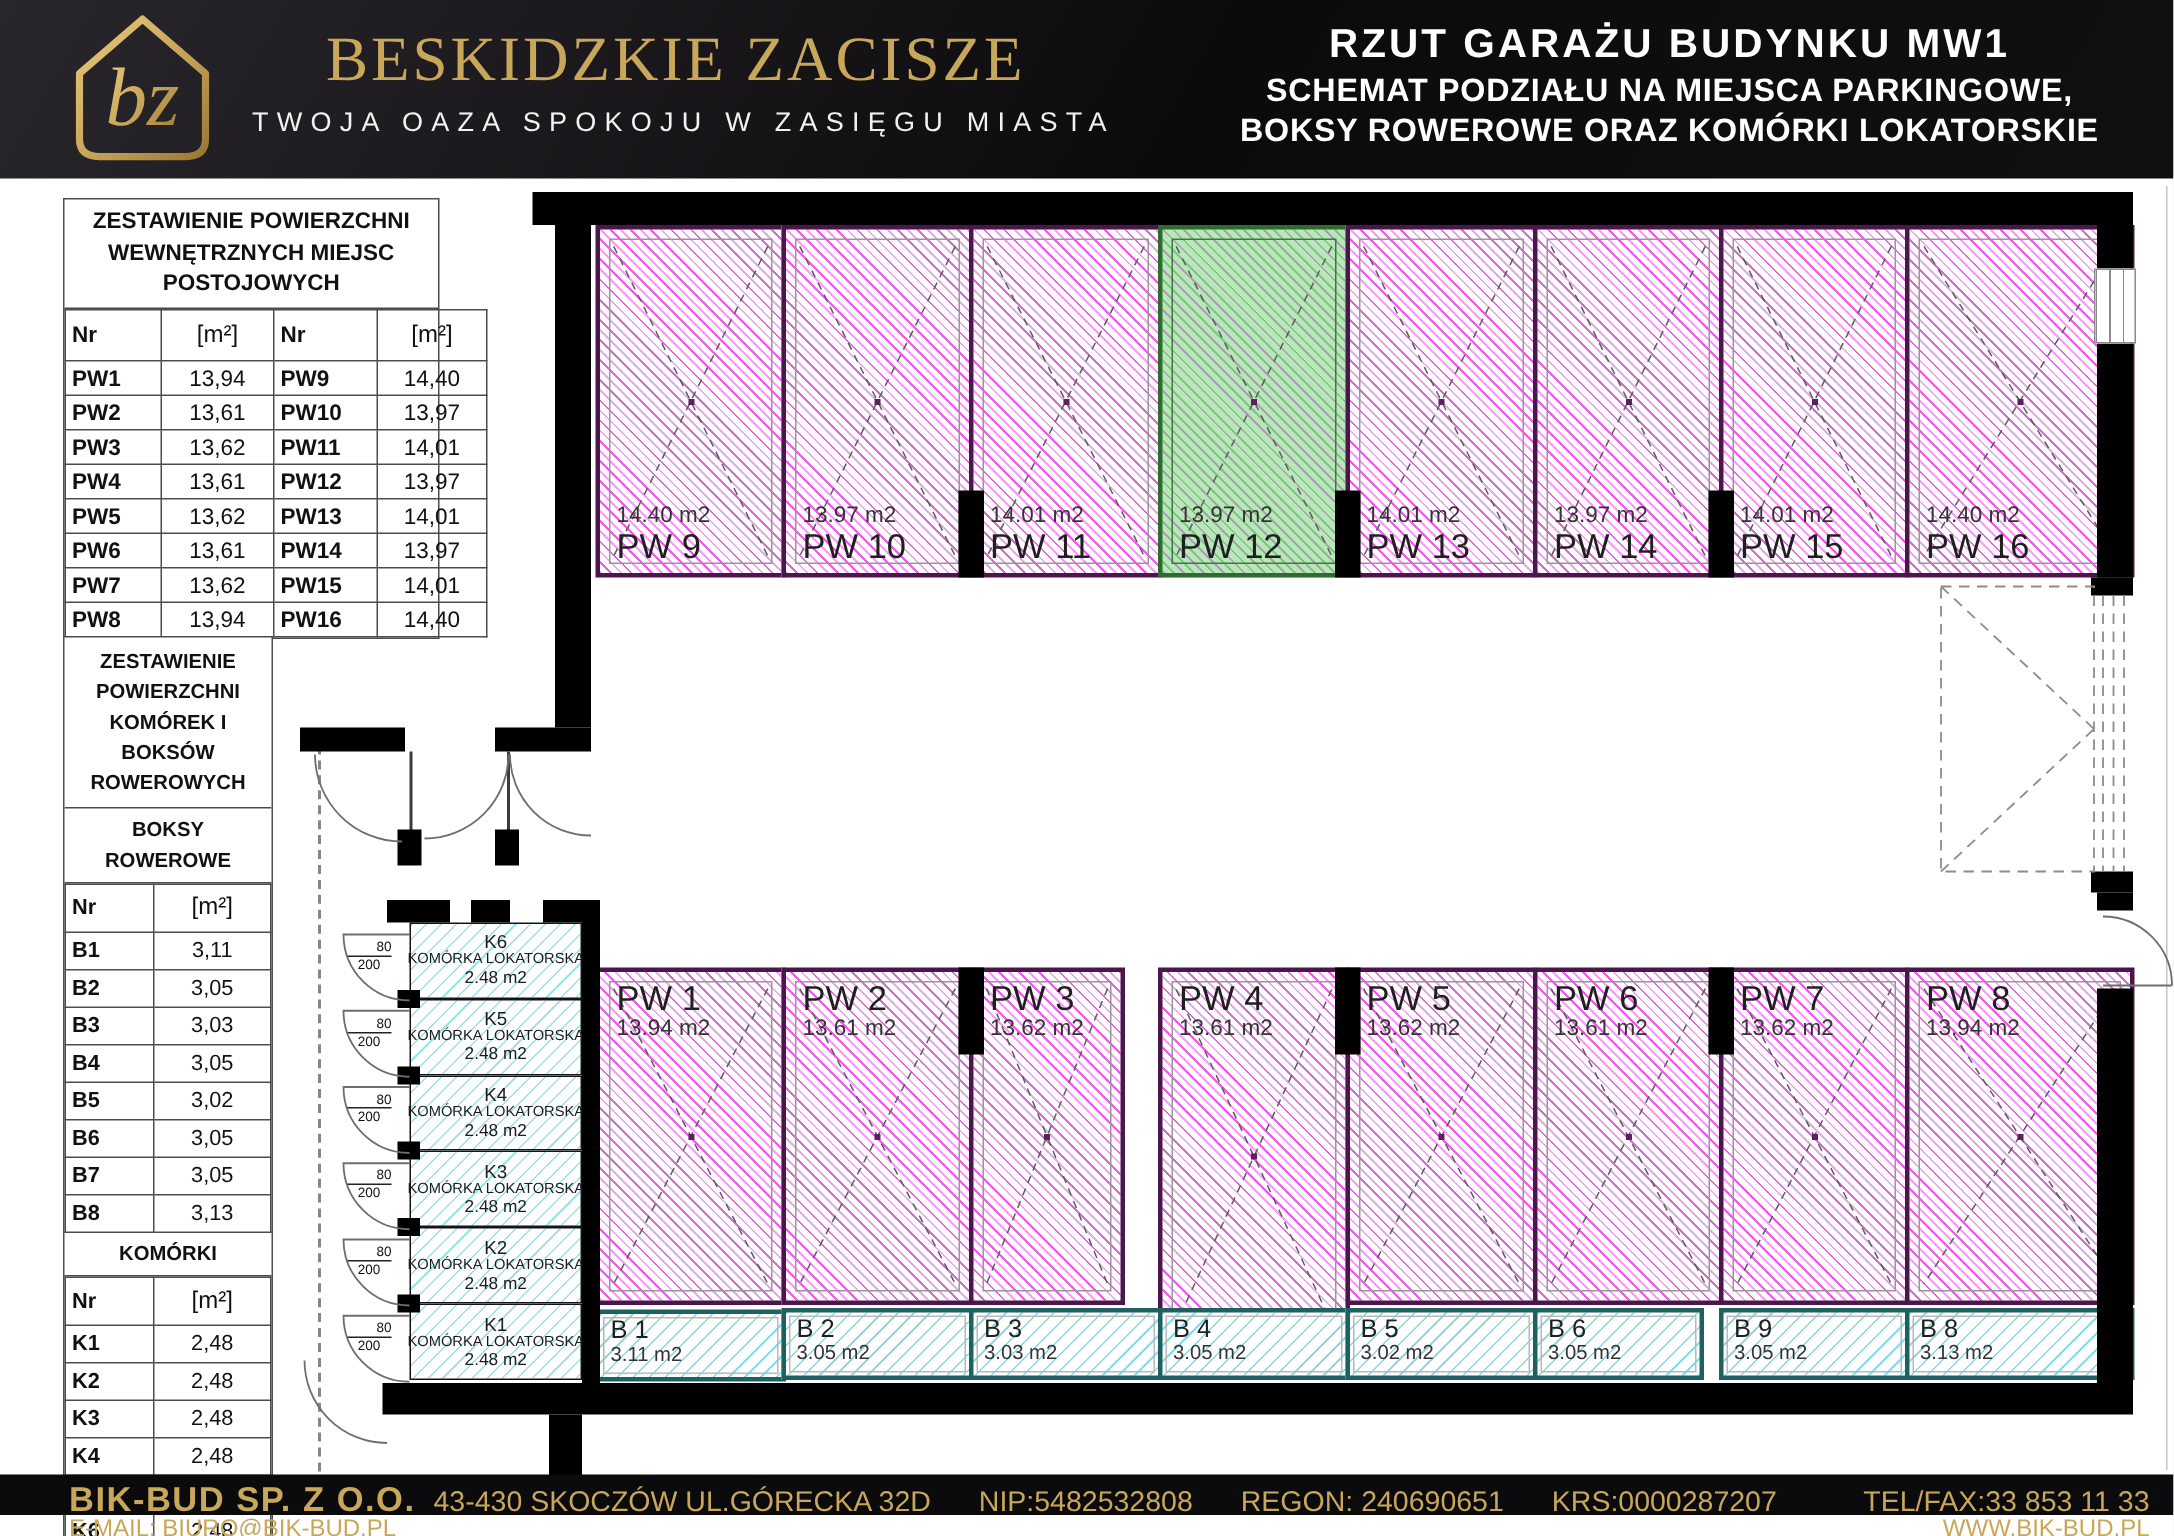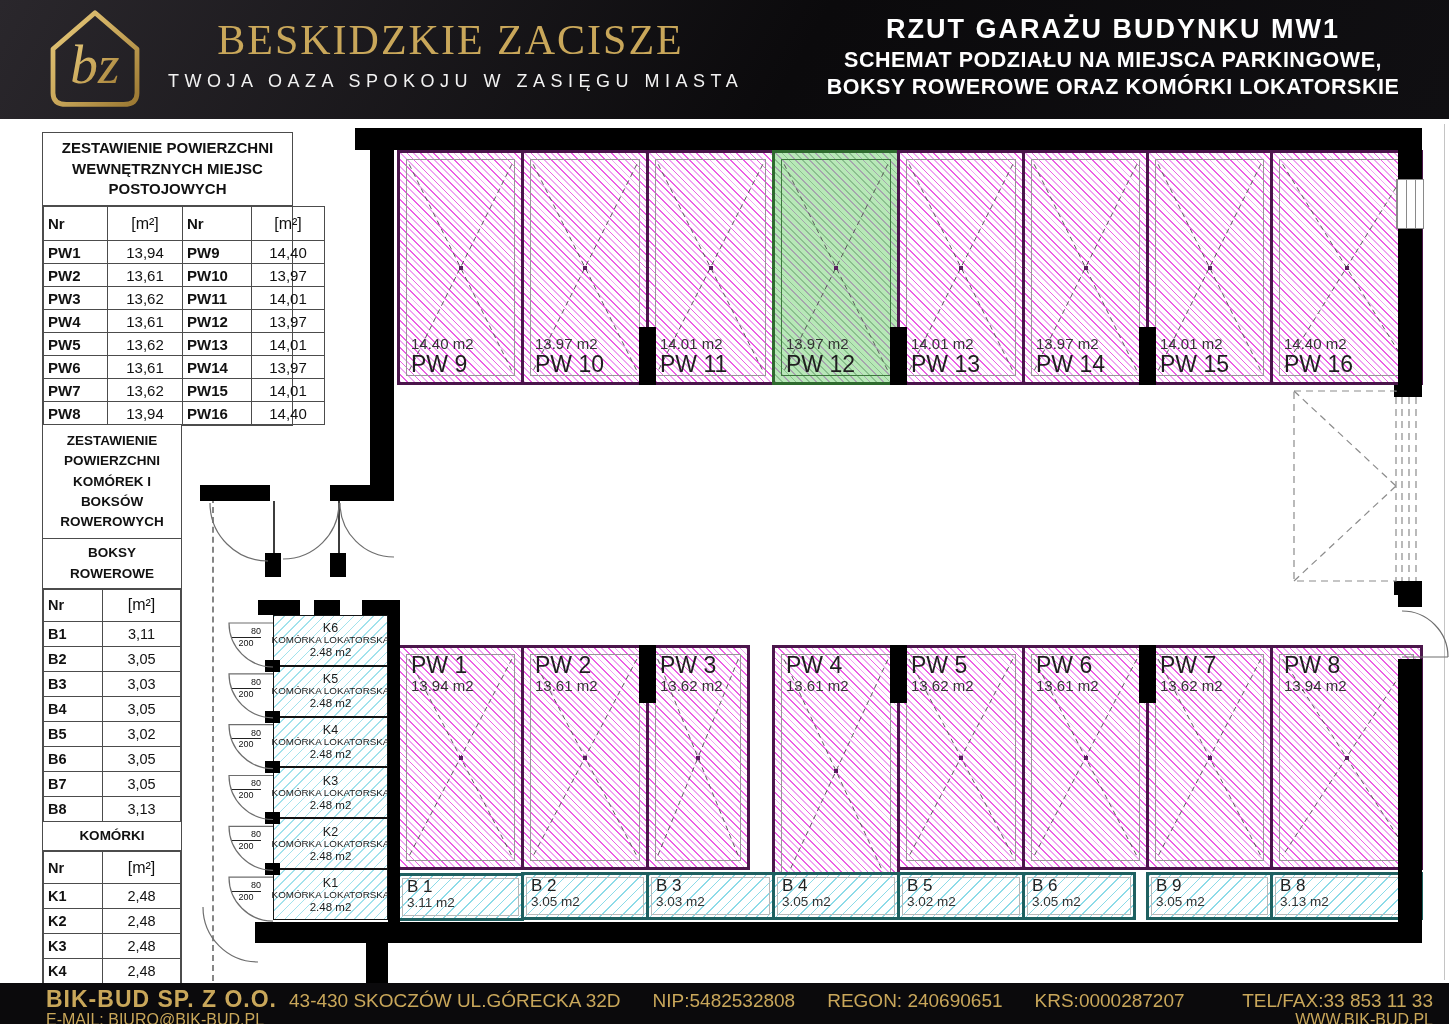--- a/index.html
+++ b/index.html
@@ -14,21 +14,21 @@
   .logo{position:absolute;left:36px;top:7px;width:118px;height:105px;}
   .brand{position:absolute;left:168px;top:0;width:565px;height:119px;text-align:center;}
   .brand-name{margin-top:16px;font-family:"Liberation Serif",serif;font-size:42px;letter-spacing:2px;
               color:var(--gold);white-space:nowrap;}
   .brand-tag{margin-top:7px;font-size:18px;letter-spacing:5.5px;color:#f2f2f2;white-space:nowrap;}
   .hdr-title{position:absolute;right:6px;top:14px;width:660px;text-align:center;color:#fff;font-weight:bold;}
   .hdr-t1{font-size:27px;letter-spacing:2px;}
   .hdr-t2{font-size:21.5px;letter-spacing:0.5px;margin-top:3px;}
   .hdr-t3{font-size:21.5px;letter-spacing:0.5px;margin-top:2px;}
   
-  .ftr{position:absolute;left:0;top:983px;width:1449px;height:41px;background:#0b0a0c;color:var(--gold);z-index:10;}
+  .ftr{position:absolute;left:0;top:983px;width:1449px;height:27px;background:#0b0a0c;color:var(--gold);z-index:10;}
   .f-line1{display:flex;align-items:baseline;padding:3px 16px 0 46px;white-space:nowrap;}
   .f-co{font-size:23px;font-weight:bold;letter-spacing:1px;}
   .f-addr{font-size:19px;margin-left:12px;}
   .f-nip{font-size:19px;margin-left:32px;}
   .f-regon{font-size:19px;margin-left:32px;}
   .f-krs{font-size:19px;margin-left:32px;}
   .f-tel{font-size:19px;margin-left:auto;}
   .f-line2{display:flex;padding:0 16px 0 46px;font-size:16px;margin-top:-2px;}
   .f-www{margin-left:auto;}
   

